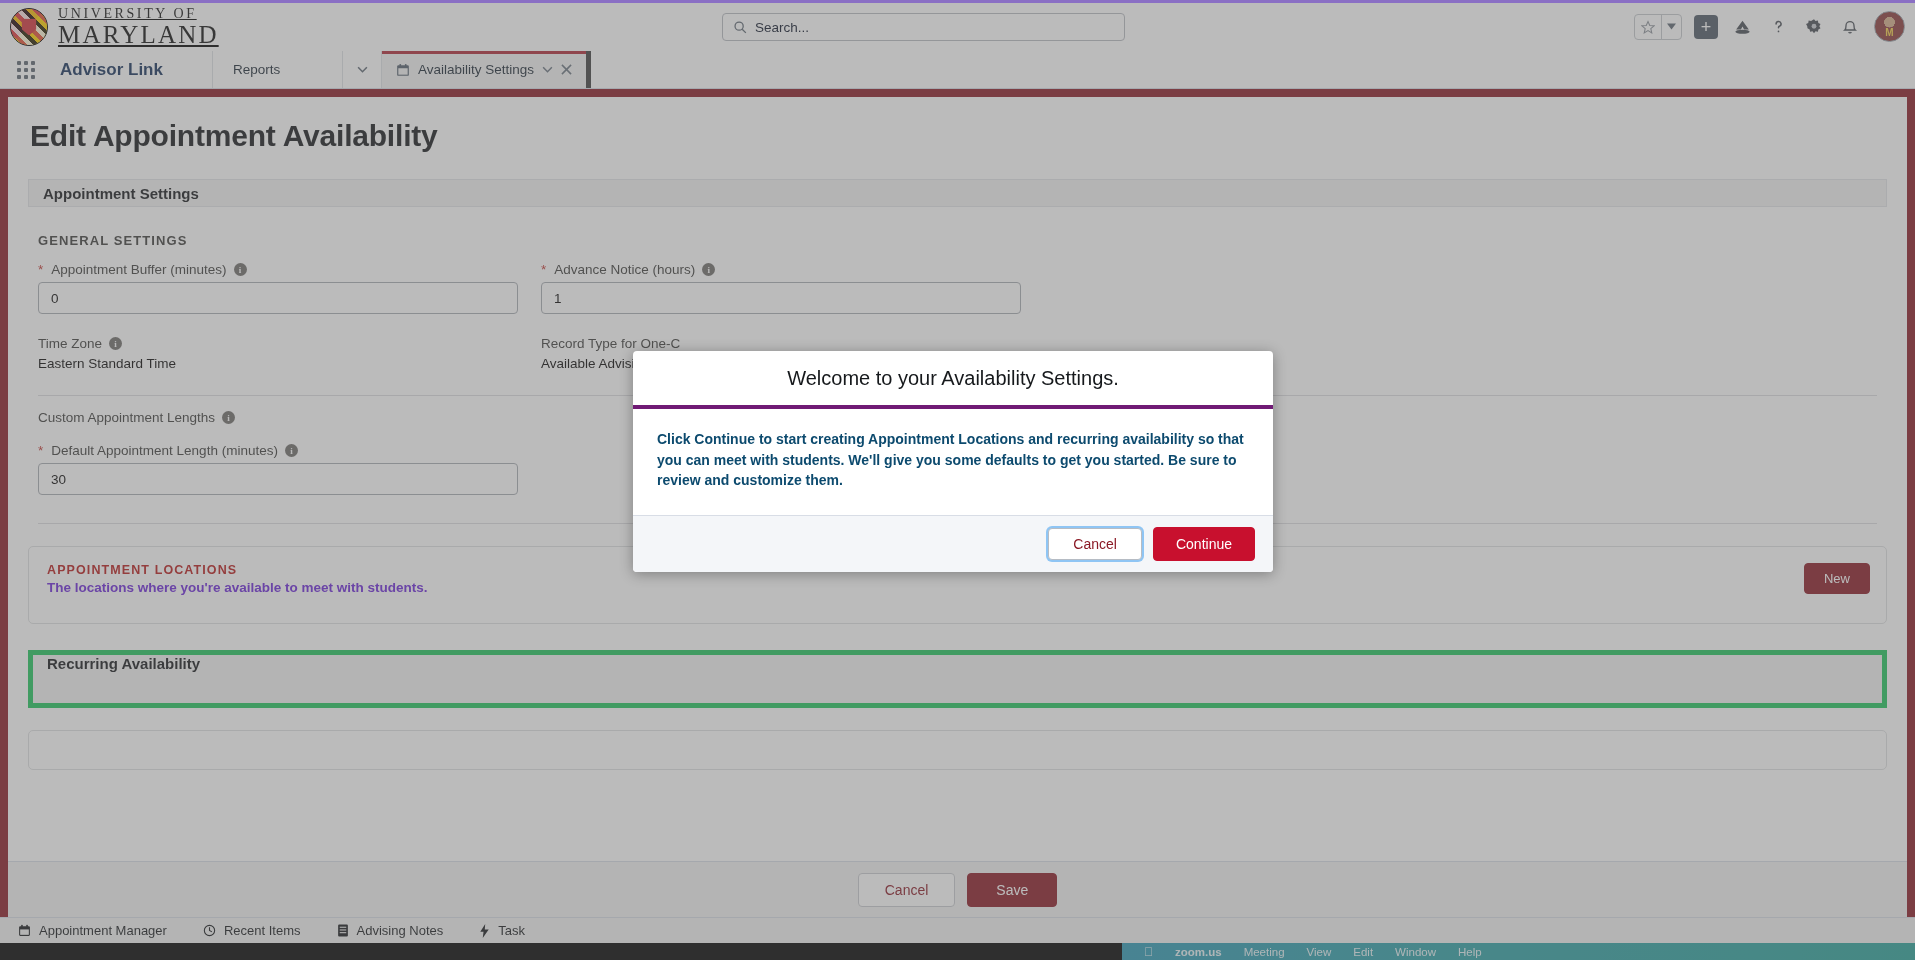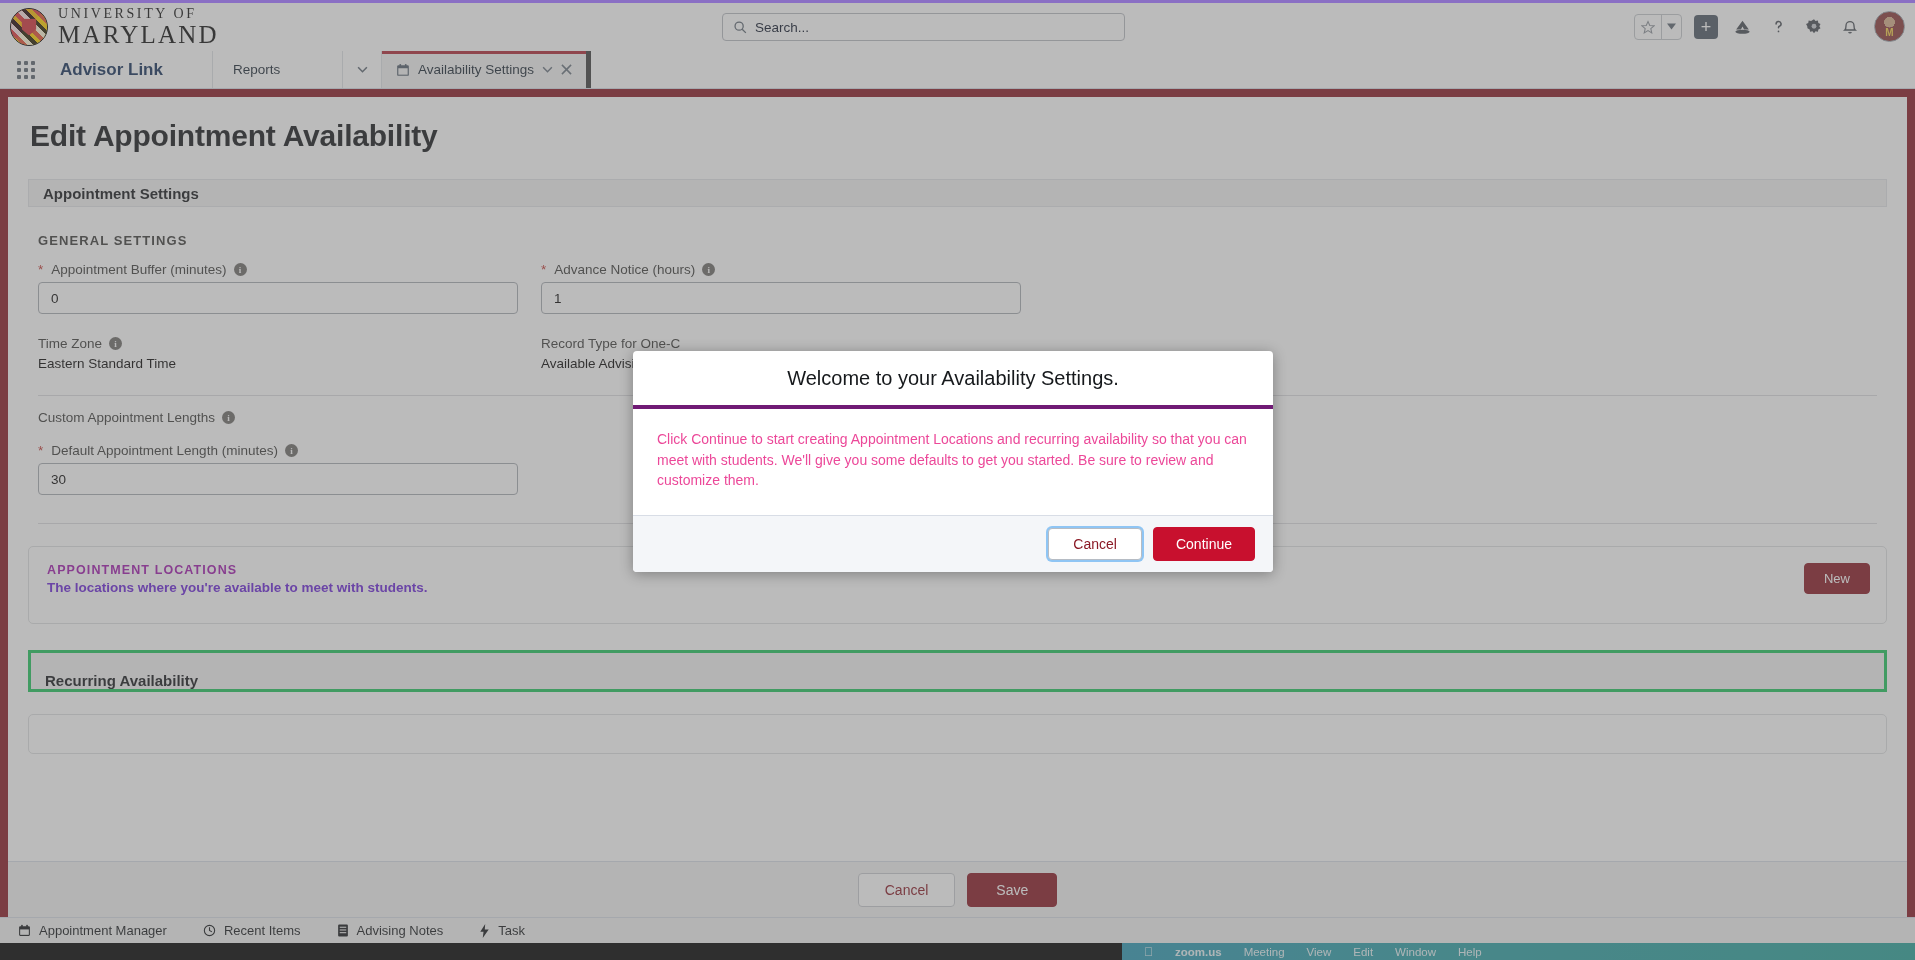--- a/index.html
+++ b/index.html
@@ -58,21 +58,21 @@
     opacity: .85;
   }
   .umd-shield::after {
     content: "";
     position: absolute; left: 50%; top: 50%;
     width: 15px; height: 17px;
     transform: translate(-50%,-50%);
     background: #d4333b;
     clip-path: polygon(0 0, 100% 0, 100% 62%, 50% 100%, 0 62%);
   }
-  .brand-text { line-height: 1; }
+  .brand-text { line-height: 1; text-decoration: underline; }
   .brand-line1 {
     font-family: "Liberation Serif", serif;
     font-size: 14px; letter-spacing: 2.6px;
     color: #111; display: block;
   }
   .brand-line2 {
     font-family: "Liberation Serif", serif;
     font-size: 25px; letter-spacing: 2.2px;
     color: #111; display: block; margin-top: 1px;
   }
@@ -262,42 +262,42 @@
   .card {
     margin: 22px 20px 0 20px;
     border: 1px solid #dfe0e2;
     border-radius: 5px;
     background: #ffffff;
     padding: 16px 18px;
     position: relative;
     min-height: 78px;
   }
   .card-eyebrow {
-    font-size: 12.5px; font-weight: bold; color: #a21caf;
+    font-size: 12.5px; font-weight: bold; color: #b91c1c;
     letter-spacing: 1.1px;
   }
   .card-sub {
     font-size: 13.5px; font-weight: bold; color: #6d28d9;
     margin-top: 3px;
   }
   .btn-new {
     position: absolute; right: 16px; top: 16px;
     background: #8b1a26; color: #fff;
     font-size: 13px;
     padding: 7px 19px;
     border: 1px solid #8b1a26;
     border-radius: 4px;
   }
 
   .section-bar2 {
     margin: 26px 20px 0 20px;
     background: #f3f3f3;
-    border: 3px solid #22c55e;
-    height: 42px;
-    display: flex; align-items: flex-end;
+    border: 5px solid #22c55e;
+    height: 58px;
+    display: flex; align-items: flex-start;
     padding: 0 14px;
     font-size: 15px; font-weight: bold; color: #16191c;
   }
   .stub-card {
     margin: 22px 20px 0 20px;
     border: 1px solid #dfe0e2;
     border-radius: 5px;
     height: 40px;
     background: #fff;
   }
@@ -378,23 +378,24 @@
   }
   .modal-header {
     height: 58px;
     display: flex; align-items: center; justify-content: center;
     border-bottom: 4px solid #701a75;
     font-size: 20px; color: #16191c;
     padding: 0 24px; text-align: center;
   }
   .modal-body {
     padding: 20px 24px 24px 24px;
-    font-size: 14px; color: #ec4899;
+    font-size: 14px; color: #0c4a6e;
     line-height: 1.48;
     min-height: 104px;
+    font-weight: bold;
   }
   .modal-footer {
     background: #f4f6f9;
     border-top: 1px solid #d8dde6;
     height: 57px;
     display: flex; align-items: center; justify-content: flex-end;
     gap: 11px;
     padding-right: 18px;
   }
   .btn-cancel {

